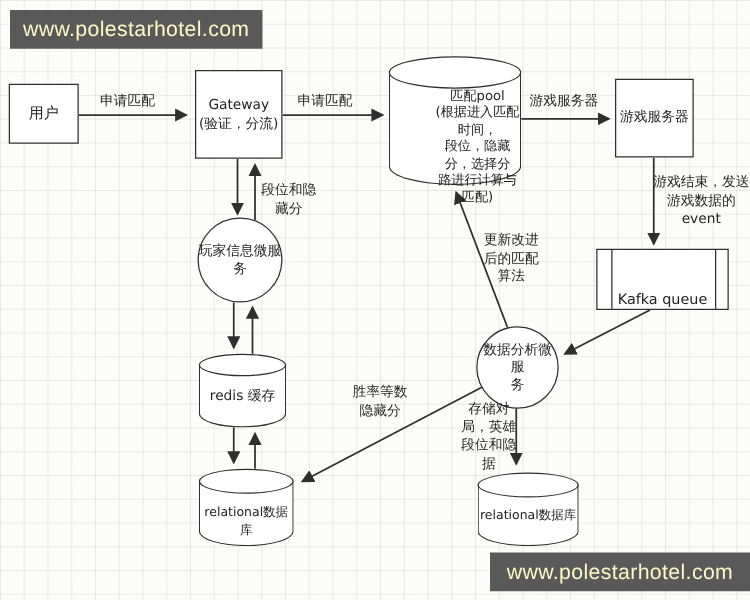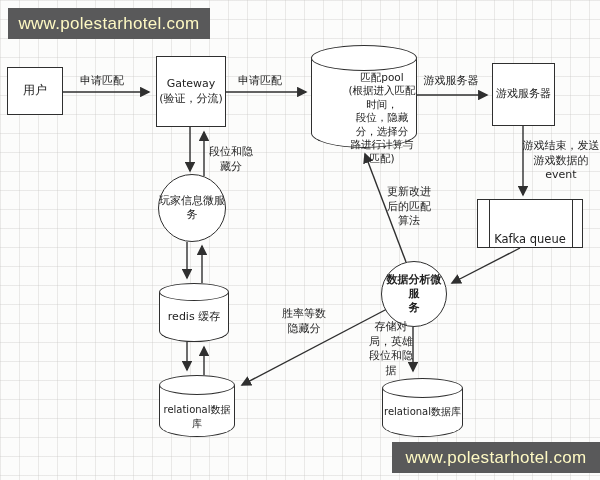--- a/index.html
+++ b/index.html
@@ -104,21 +104,21 @@
 
   <div class="node box queue-box" style="left:477px; top:199px; width:106px; height:49px; font-size:11.5px;align-items:flex-end;">
     <span class="queue-line l"></span>
     <span>Kafka queue</span>
     <span class="queue-line r"></span>
   </div>
 
   <div class="node circle" style="left:158px; top:174px; width:68px; height:68px;">玩家信息微服
 务</div>
 
-  <div class="node circle" style="left:381px; top:261px; width:66px; height:66px;font-weight:bold;">数据分析微服
+  <div class="node circle" style="left:381px; top:261px; width:66px; height:66px;">数据分析微服
 务</div>
 
   <div class="cyl" style="left:311px; top:45px; width:106px; height:103px;">
     <div class="cyl-top" style="height:26px;"></div>
     <div class="cyl-body" style="top:13px; border-radius:0 0 50% 50% / 0 0 15px 15px;"></div>
     <div class="cyl-text" style="top:26px; font-size:10.5px; line-height:1.28;margin-left:36px;">匹配pool
 (根据进入匹配时间，
 段位，隐藏分，选择分
 路进行计算与匹配)</div>
   </div>

